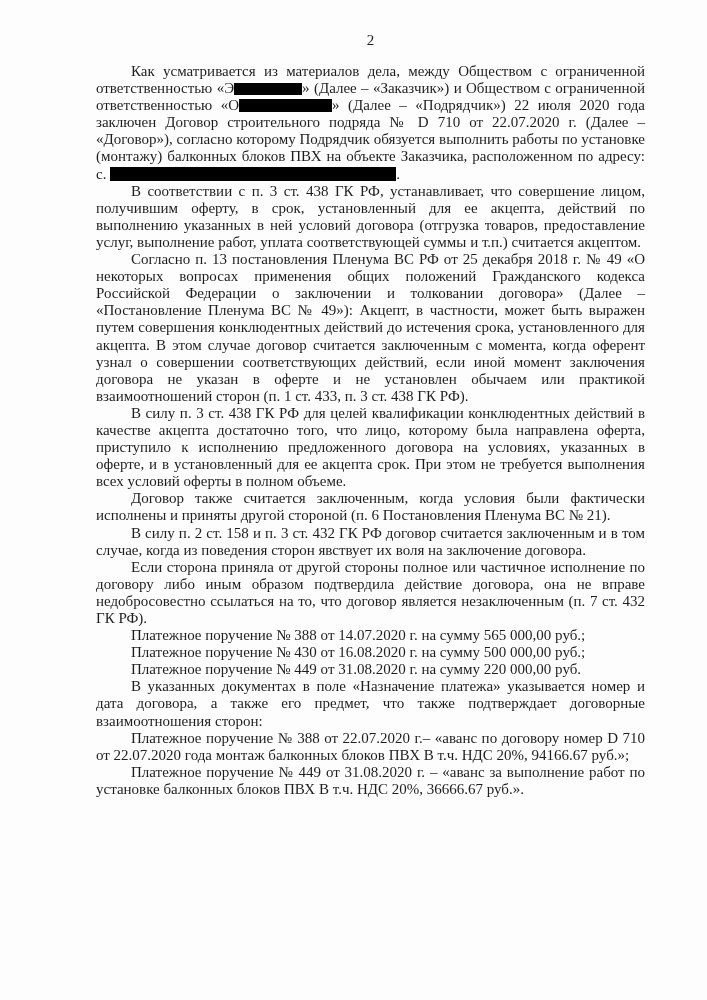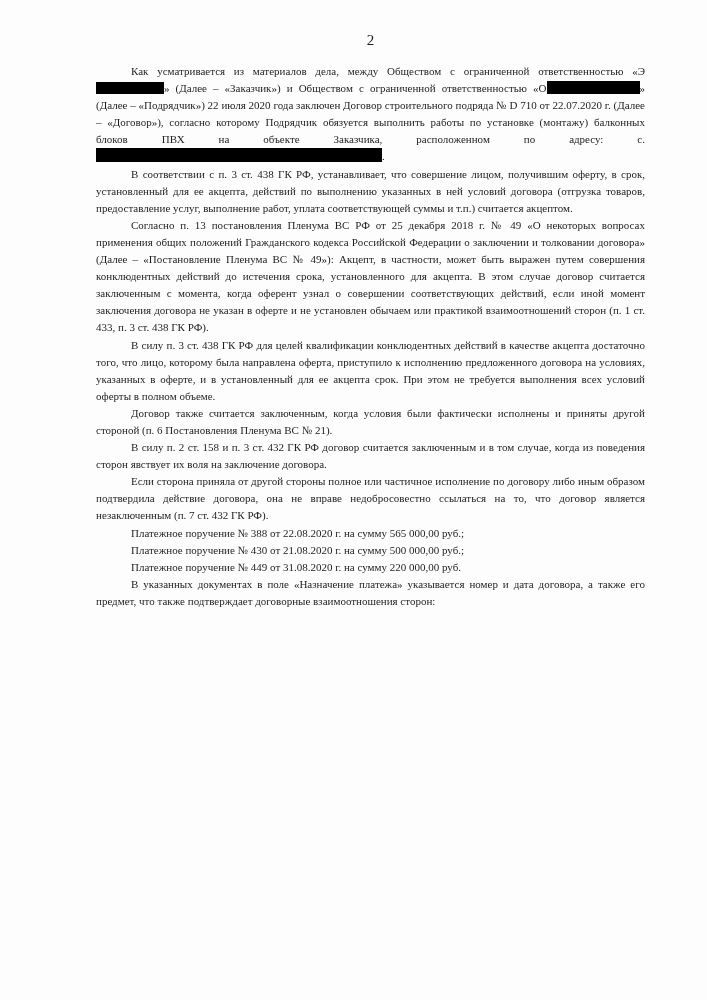--- a/index.html
+++ b/index.html
@@ -23,21 +23,21 @@
     width: 707px;
   }
   .pagenum {
     text-align: center;
     font-size: 15px;
     line-height: 17px;
     margin: 0 0 14px 0;
     color: #1e1e1e;
   }
   .doc-body {
-    font-size: 11px;
+    font-size: 15px;
     line-height: 17.1px;
     color: #1e1e1e;
     text-align: justify;
   }
   .doc-body p {
     margin: 0;
     padding: 0;
     text-indent: 35px;
   }
   .redaction {
@@ -54,19 +54,21 @@
   <div class="content">
     <div class="pagenum" style="color: rgb(30, 30, 30);">2</div>
     <div class="doc-body" id="paragraphs" style="color: rgb(30, 30, 30);">
         <p>Как усматривается из материалов дела, между Обществом с ограниченной ответственностью «Э<span class="redaction" style="width: 68px; height: 12px; background: rgb(0, 0, 0);"></span>» (Далее – «Заказчик») и Обществом с ограниченной ответственностью «О<span class="redaction" style="width: 93px; height: 13px; background: rgb(0, 0, 0);"></span>» (Далее – «Подрядчик») 22 июля 2020 года заключен Договор строительного подряда № D 710 от 22.07.2020 г. (Далее – «Договор»), согласно которому Подрядчик обязуется выполнить работы по установке (монтажу) балконных блоков ПВХ на объекте Заказчика, расположенном по адресу: с. <span class="redaction" style="width: 286px; height: 14px; background: rgb(0, 0, 0);"></span>.</p>
         <p>В соответствии с п. 3 ст. 438 ГК РФ, устанавливает, что совершение лицом, получившим оферту, в срок, установленный для ее акцепта, действий по выполнению указанных в ней условий договора (отгрузка товаров, предоставление услуг, выполнение работ, уплата соответствующей суммы и т.п.) считается акцептом.</p>
         <p>Согласно п. 13 постановления Пленума ВС РФ от 25 декабря 2018 г. № 49 «О некоторых вопросах применения общих положений Гражданского кодекса Российской Федерации о заключении и толковании договора» (Далее – «Постановление Пленума ВС № 49»): Акцепт, в частности, может быть выражен путем совершения конклюдентных действий до истечения срока, установленного для акцепта. В этом случае договор считается заключенным с момента, когда оферент узнал о совершении соответствующих действий, если иной момент заключения договора не указан в оферте и не установлен обычаем или практикой взаимоотношений сторон (п. 1 ст. 433, п. 3 ст. 438 ГК РФ).</p>
         <p>В силу п. 3 ст. 438 ГК РФ для целей квалификации конклюдентных действий в качестве акцепта достаточно того, что лицо, которому была направлена оферта, приступило к исполнению предложенного договора на условиях, указанных в оферте, и в установленный для ее акцепта срок. При этом не требуется выполнения всех условий оферты в полном объеме.</p>
         <p>Договор также считается заключенным, когда условия были фактически исполнены и приняты другой стороной (п. 6 Постановления Пленума ВС № 21).</p>
         <p>В силу п. 2 ст. 158 и п. 3 ст. 432 ГК РФ договор считается заключенным и в том случае, когда из поведения сторон явствует их воля на заключение договора.</p>
         <p>Если сторона приняла от другой стороны полное или частичное исполнение по договору либо иным образом подтвердила действие договора, она не вправе недобросовестно ссылаться на то, что договор является незаключенным (п. 7 ст. 432 ГК РФ).</p>
-        <p>Платежное поручение № 388 от 22.08.2020 г. на сумму 565 000,00 руб.;</p>
-        <p>Платежное поручение № 430 от 21.08.2020 г. на сумму 500 000,00 руб.;</p>
+        <p>Платежное поручение № 388 от 14.07.2020 г. на сумму 565 000,00 руб.;</p>
+        <p>Платежное поручение № 430 от 16.08.2020 г. на сумму 500 000,00 руб.;</p>
         <p>Платежное поручение № 449 от 31.08.2020 г. на сумму 220 000,00 руб.</p>
         <p>В указанных документах в поле «Назначение платежа» указывается номер и дата договора, а также его предмет, что также подтверждает договорные взаимоотношения сторон:</p>
+        <p>Платежное поручение № 388 от 22.07.2020 г.– «аванс по договору номер D 710 от 22.07.2020 года монтаж балконных блоков ПВХ В т.ч. НДС 20%, 94166.67 руб.»;</p>
+        <p>Платежное поручение № 449 от 31.08.2020 г. – «аванс за выполнение работ по установке балконных блоков ПВХ В т.ч. НДС 20%, 36666.67 руб.».</p>
       </div>
   </div>
 </div>
 
 </body></html>

